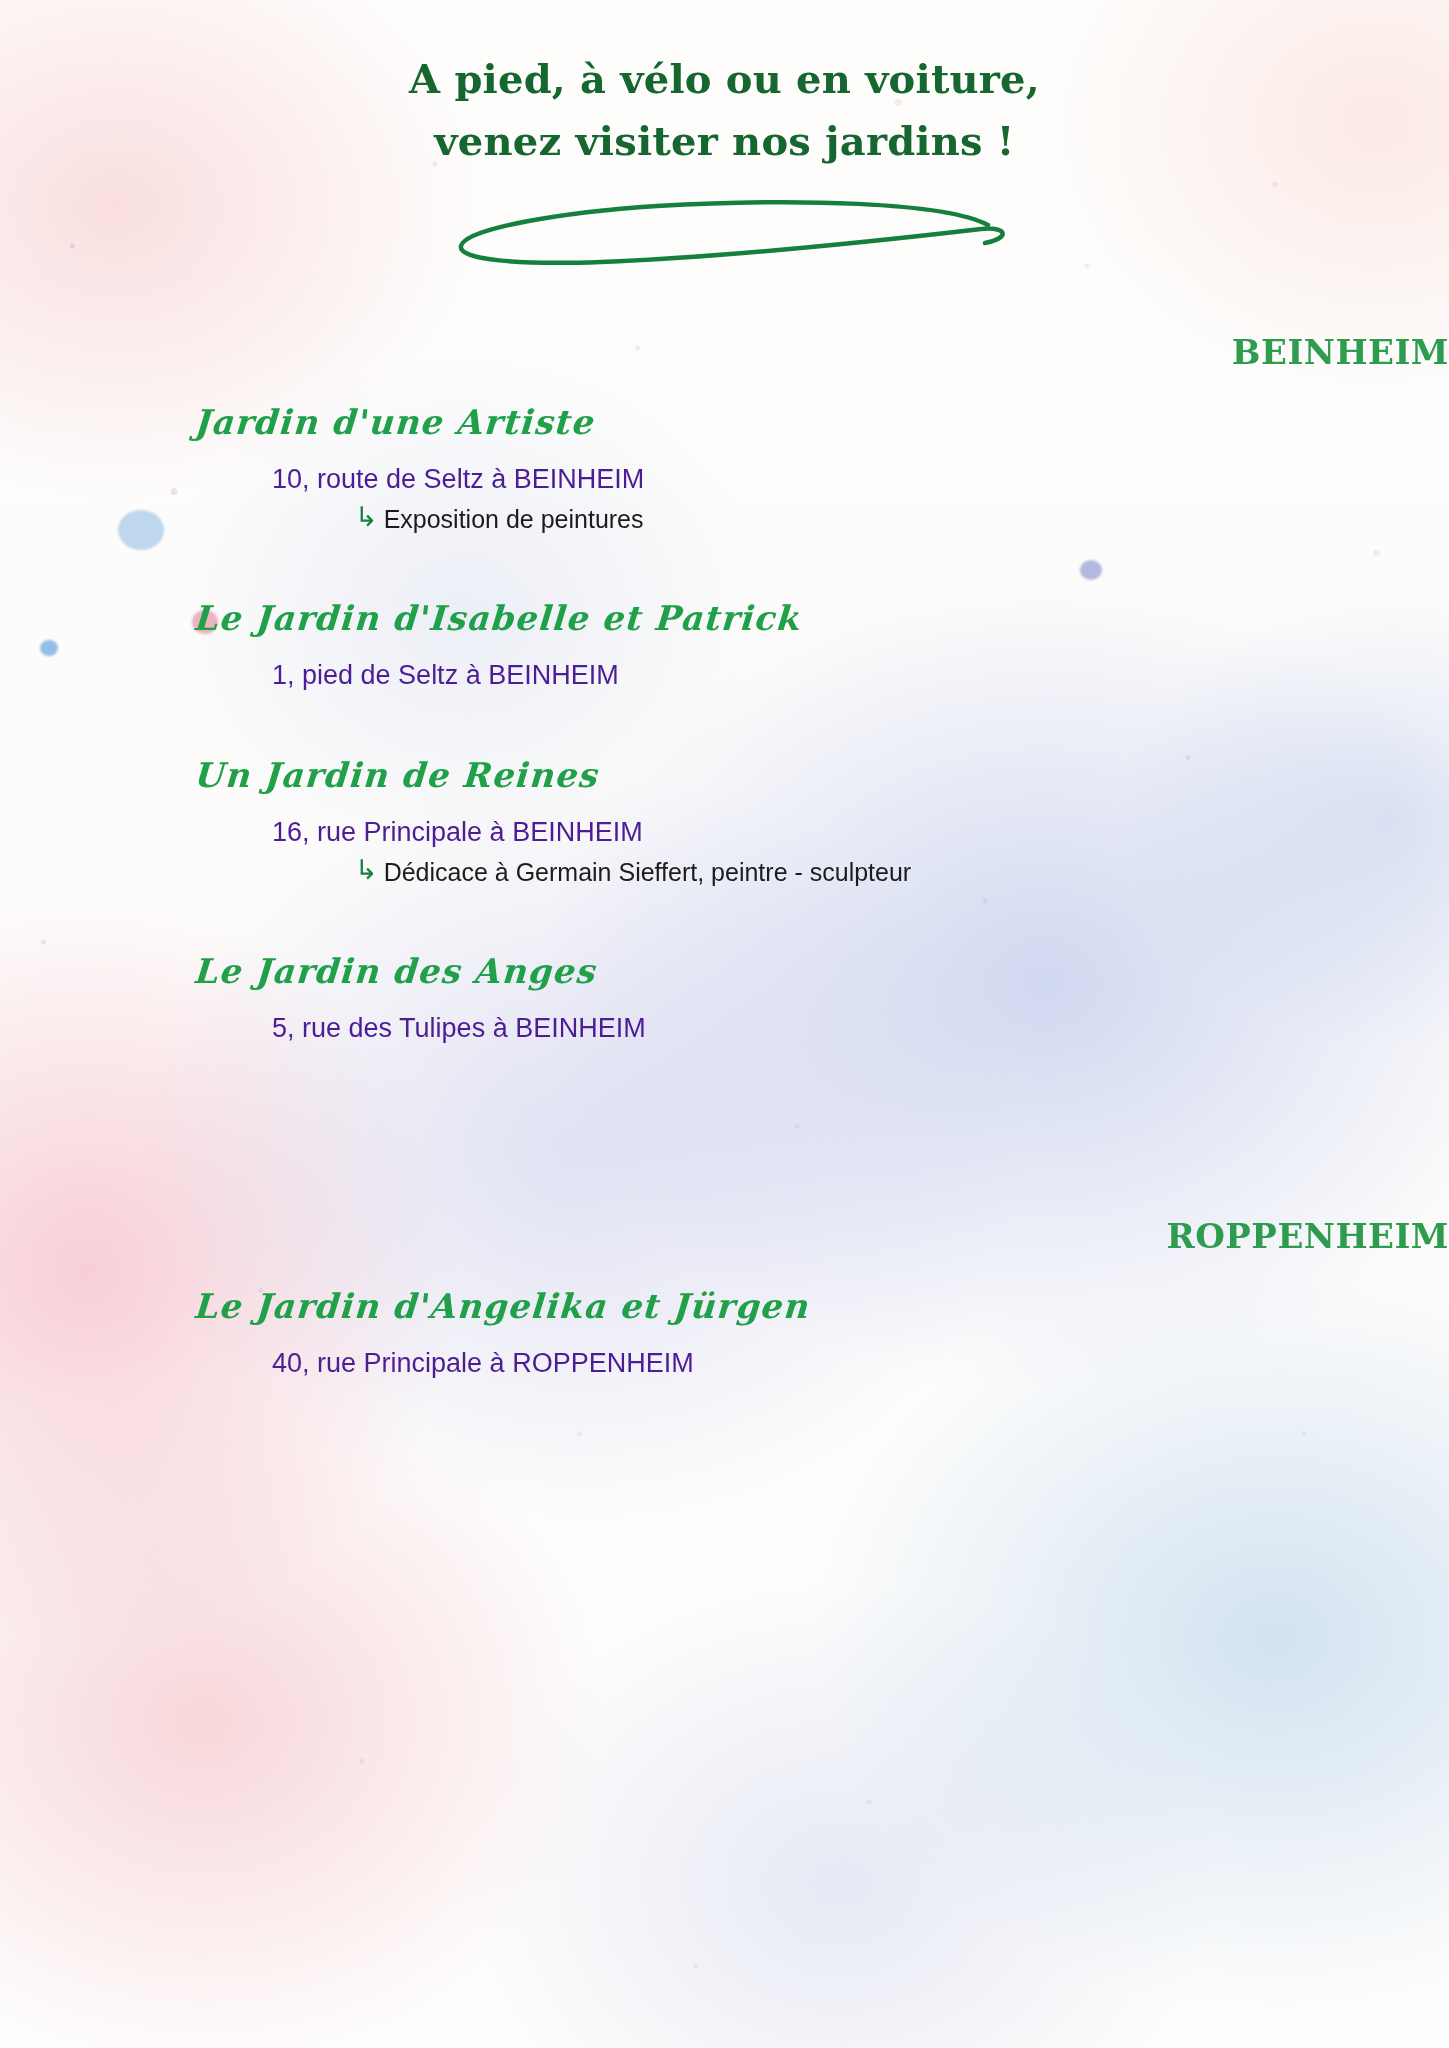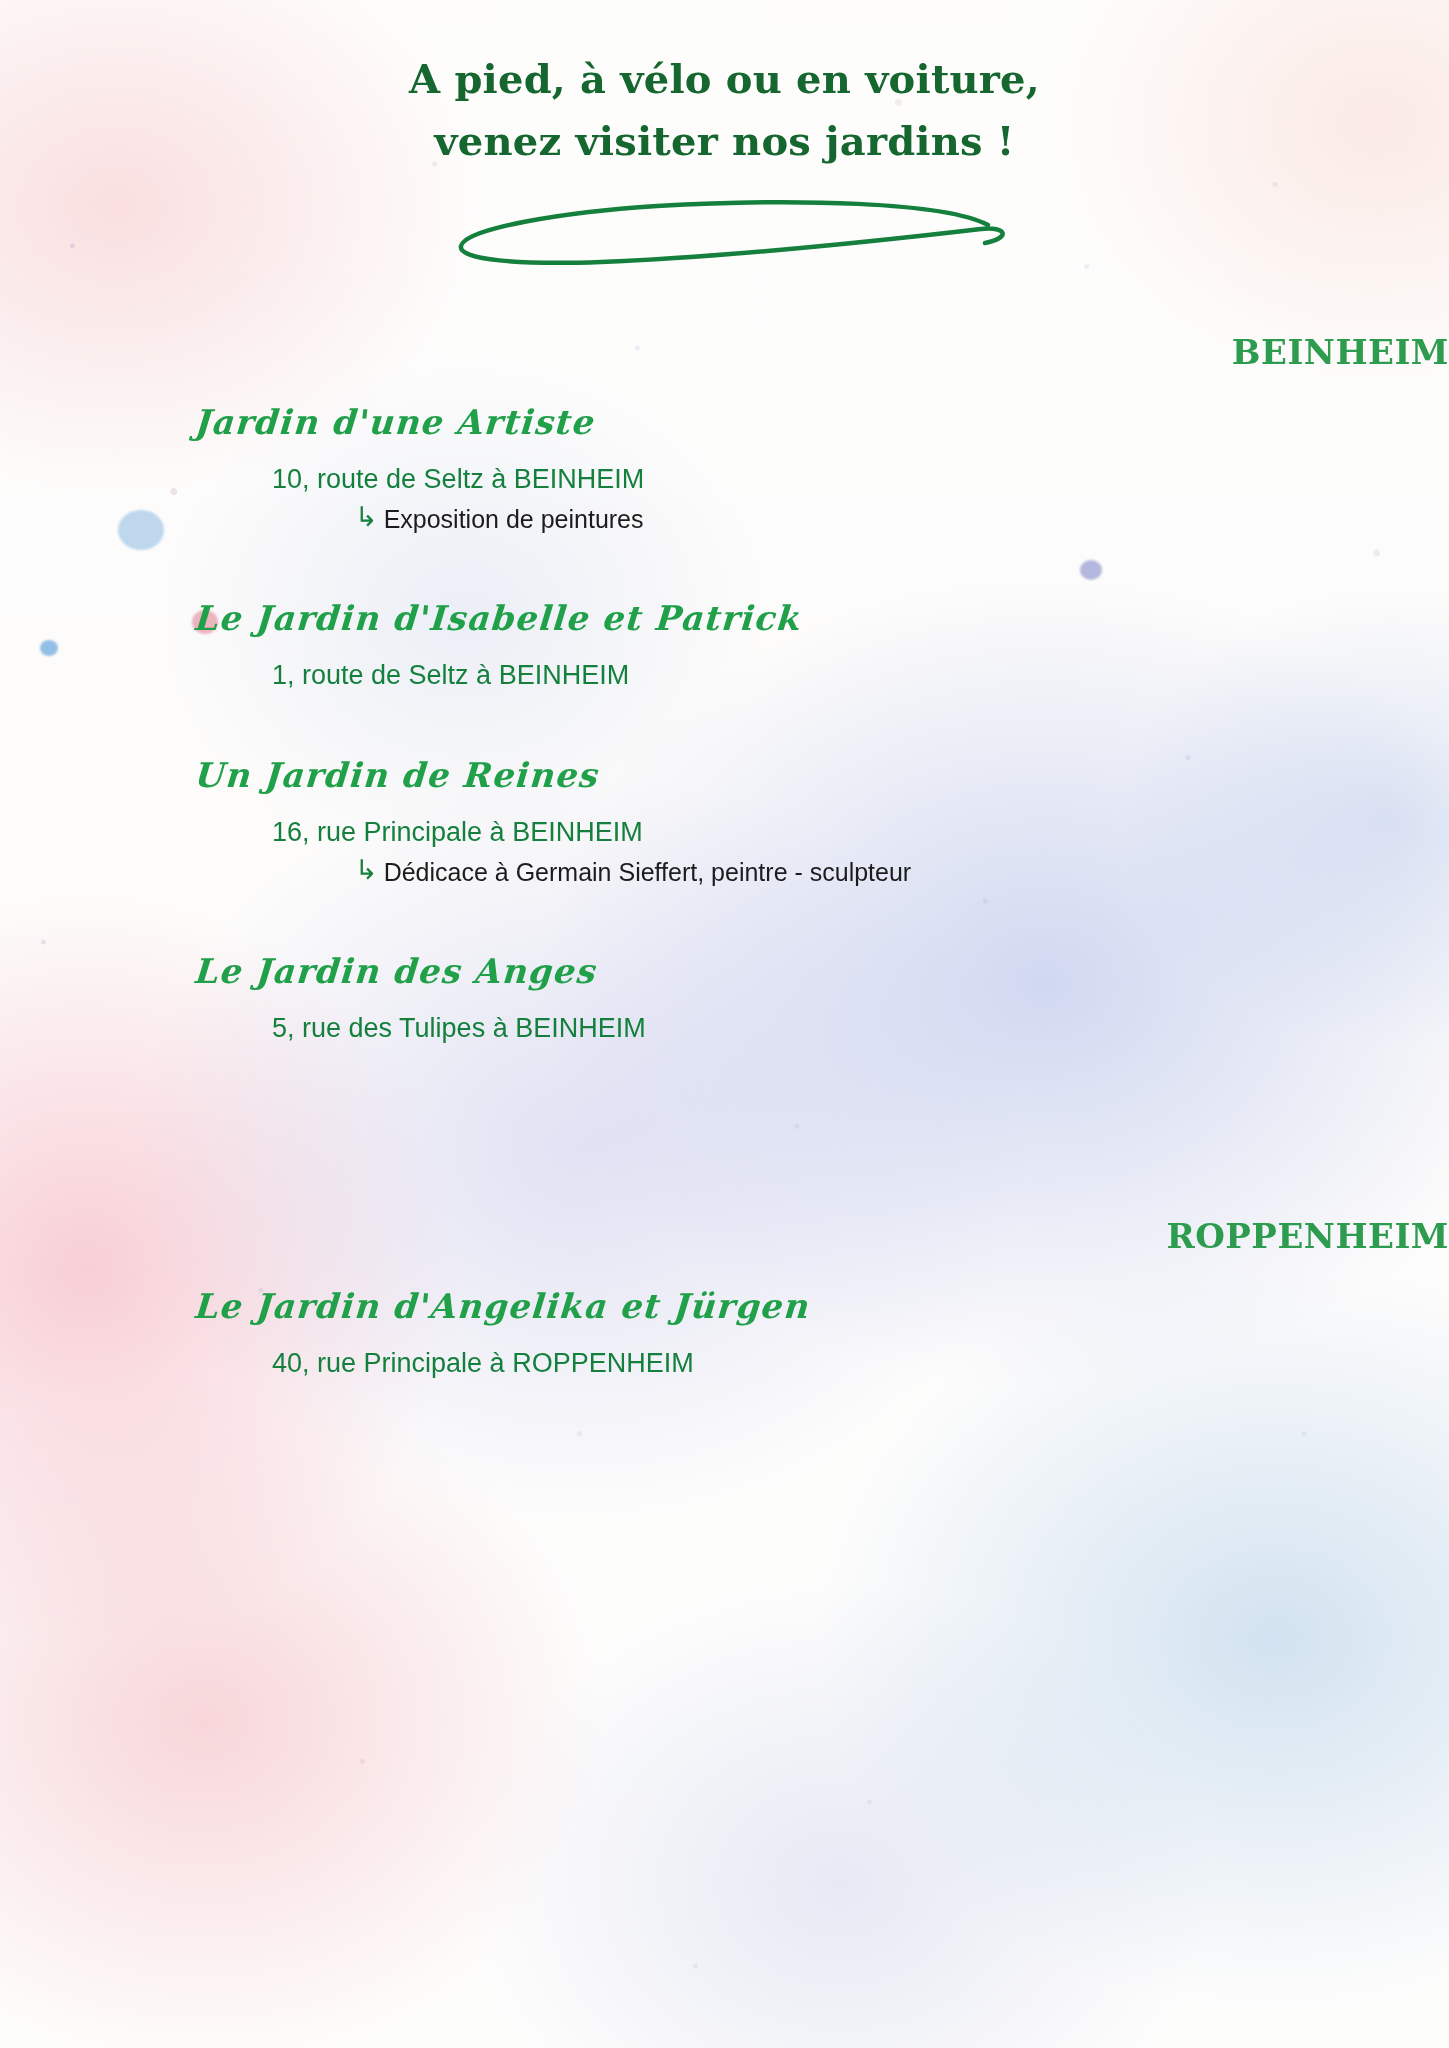--- a/index.html
+++ b/index.html
@@ -114,21 +114,21 @@
     font-style: italic;
     font-weight: bold;
     font-size: 34px;
     letter-spacing: 1.2px;
     margin-left: 196px;
     transform: skewX(-6deg);
     transform-origin: left center;
   }
 
   .garden-address {
-    color: #15803d;
+    color: #4c1d95;
     font-size: 27px;
     margin-left: 272px;
     margin-top: 22px;
     font-weight: 400;
   }
 
   .garden-note {
     color: #1c1c1c;
     font-size: 25px;
     margin-top: 10px;
@@ -175,21 +175,21 @@
     <div class="garden-note">
       <span class="arrow">↳</span>
       <span>Exposition de peintures</span>
     </div>
   </div>
 
   <div class="gap-lg"></div>
 
   <div class="garden">
     <div class="garden-name">Le Jardin d'Isabelle et Patrick</div>
-    <div class="garden-address">1, route de Seltz à BEINHEIM</div>
+    <div class="garden-address">1, pied de Seltz à BEINHEIM</div>
   </div>
 
   <div class="gap-lg"></div>
 
   <div class="garden">
     <div class="garden-name">Un Jardin de Reines</div>
     <div class="garden-address">16, rue Principale à BEINHEIM</div>
     <div class="garden-note">
       <span class="arrow">↳</span>
       <span>Dédicace à Germain Sieffert, peintre - sculpteur</span>

